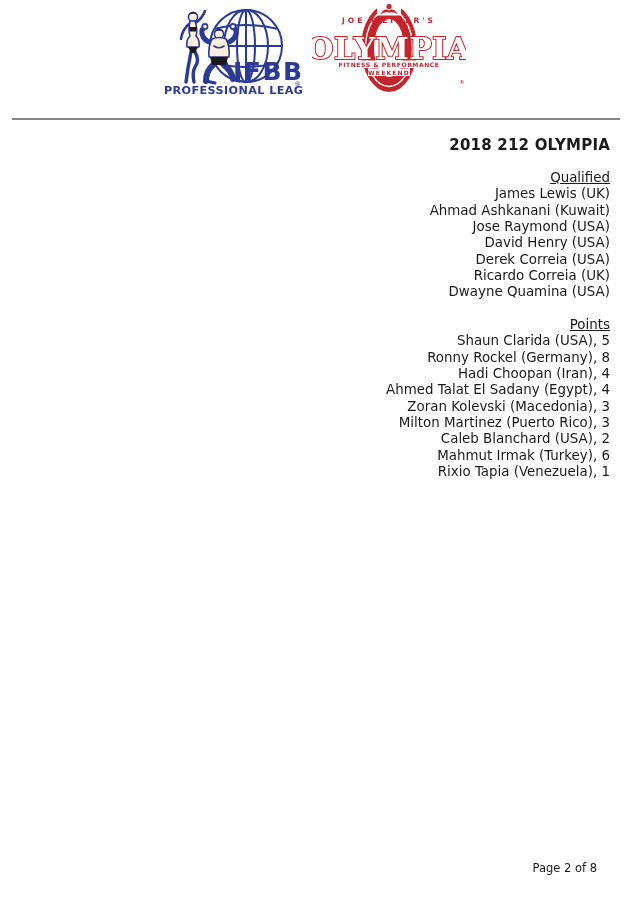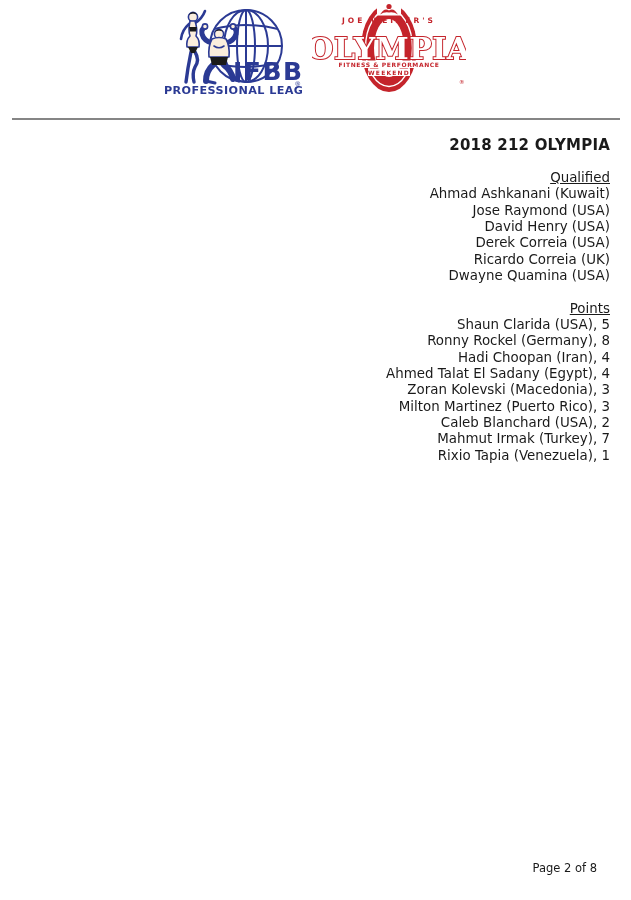--- a/index.html
+++ b/index.html
@@ -126,40 +126,41 @@
   </div>
 
   <div class="rule"></div>
 
   <div class="doc-body">
     <div class="doc-title">2018 212 OLYMPIA</div>
 
     <div class="section">
       <div class="sec-heading">Qualified</div>
       <div class="sec-list">
+          <div class="entry">James Lewis (UK)</div>
           <div class="entry">Ahmad Ashkanani (Kuwait)</div>
           <div class="entry">Jose Raymond (USA)</div>
           <div class="entry">David Henry (USA)</div>
           <div class="entry">Derek Correia (USA)</div>
           <div class="entry">Ricardo Correia (UK)</div>
           <div class="entry">Dwayne Quamina (USA)</div>
         </div>
     </div>
 
     <div class="section">
       <div class="sec-heading">Points</div>
       <div class="sec-list">
           <div class="entry">Shaun Clarida (USA), 5</div>
           <div class="entry">Ronny Rockel (Germany), 8</div>
           <div class="entry">Hadi Choopan (Iran), 4</div>
           <div class="entry">Ahmed Talat El Sadany (Egypt), 4</div>
           <div class="entry">Zoran Kolevski (Macedonia), 3</div>
           <div class="entry">Milton Martinez (Puerto Rico), 3</div>
           <div class="entry">Caleb Blanchard (USA), 2</div>
-          <div class="entry">Mahmut Irmak (Turkey), 7</div>
+          <div class="entry">Mahmut Irmak (Turkey), 6</div>
           <div class="entry">Rixio Tapia (Venezuela), 1</div>
         </div>
     </div>
   </div>
 
   <div class="page-footer">Page 2 of 8</div>
 
 </div>
 
 </body></html>

